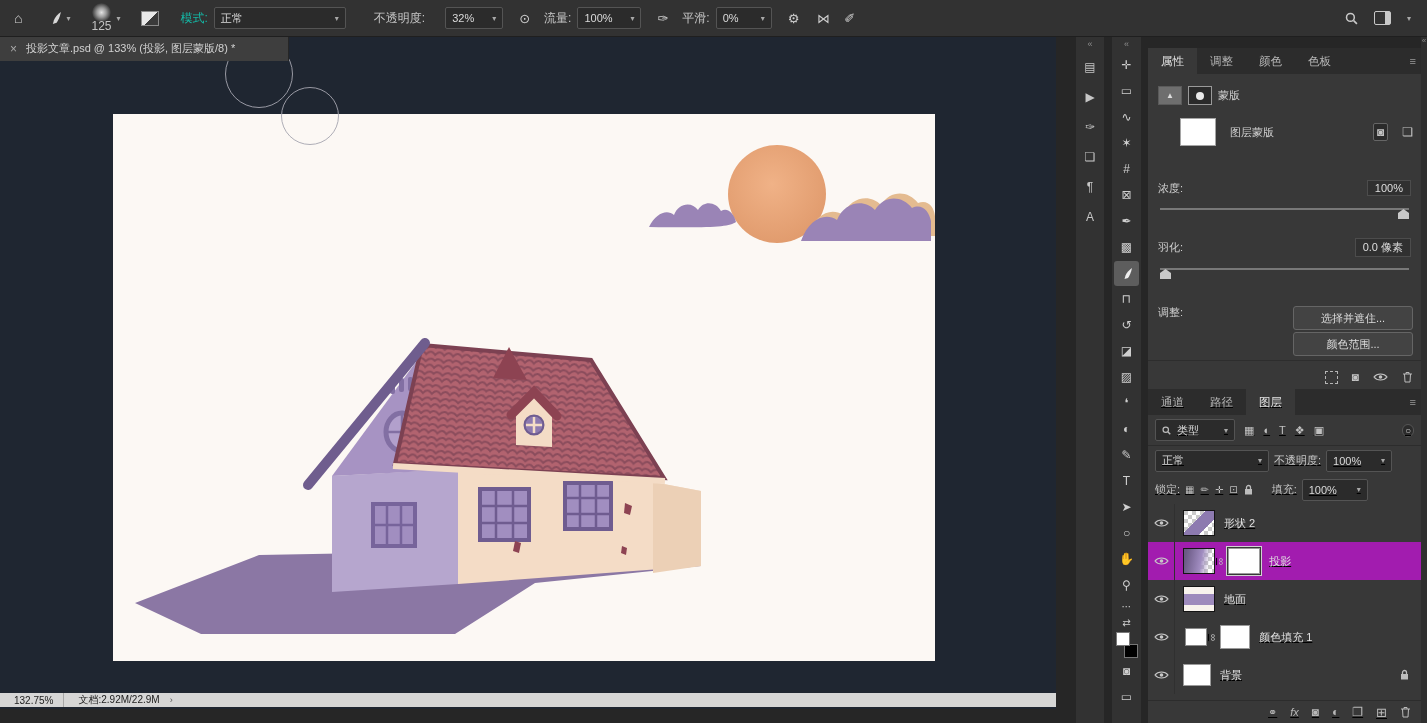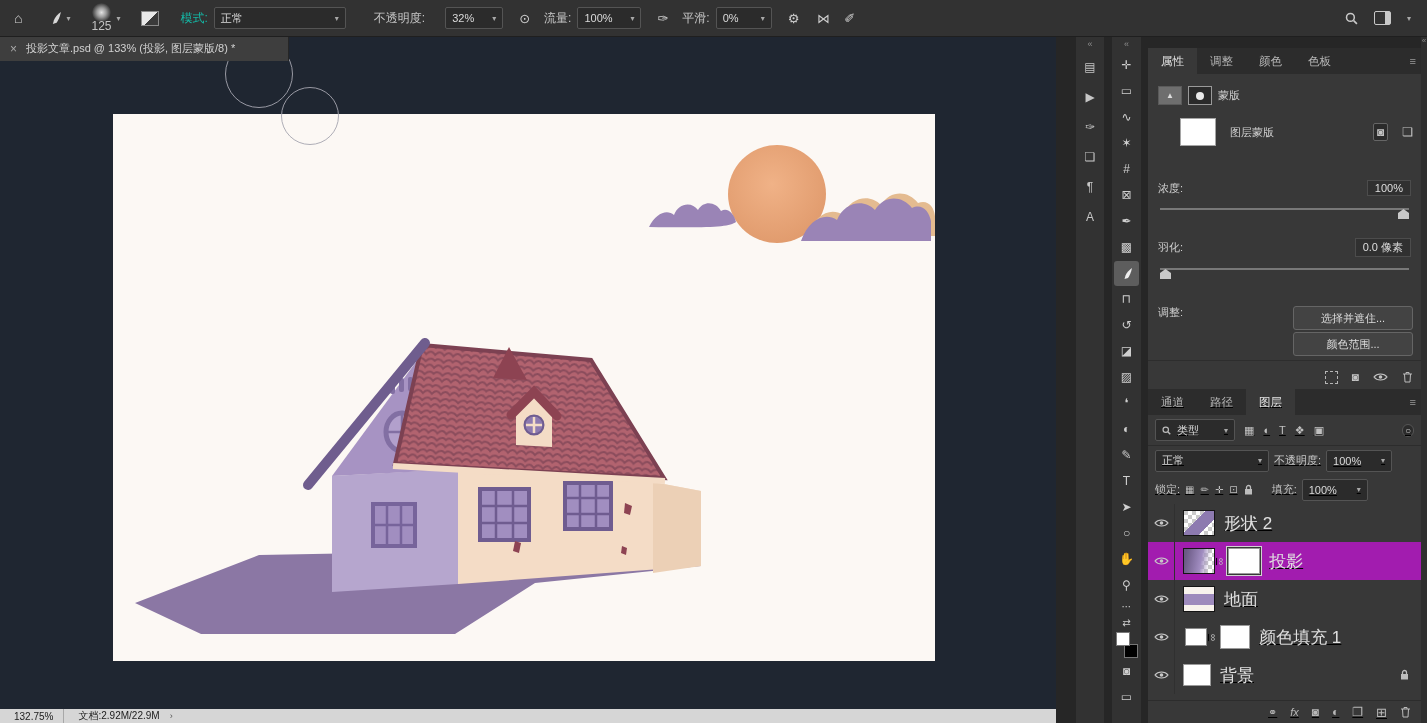--- a/index.html
+++ b/index.html
@@ -20,21 +20,21 @@
   .bwchip{width:16px;height:13px;border:1px solid #8a8a8a;background:linear-gradient(135deg,#e8e8e8 55%,#3a3a3a 55%);}
   .ws{width:15px;height:12px;border:1.5px solid #c8c8c8;border-radius:2px;position:relative;}
   .ws::after{content:'';position:absolute;right:0;top:0;bottom:0;width:5px;background:#c8c8c8;}
   
   .canvas{position:absolute;left:0;top:36px;width:1056px;height:673px;background:#1f2631;overflow:hidden;}
   .artboard{position:absolute;left:113px;top:78px;width:822px;height:547px;background:#fcf8f4;}
   .doctab{position:absolute;left:0;top:0;height:25px;width:268px;background:#3e3e3e;color:#d2d2d2;
     display:flex;align-items:center;gap:9px;padding:0 10px;font-size:11px;border-right:1px solid #262626;z-index:10;}
   .doctab .close{color:#a8a8a8;font-size:12px;}
   .cursor{position:absolute;border:1px solid rgba(165,165,175,.9);border-radius:50%;z-index:8;}
-  .statusbar{position:absolute;left:0;bottom:0;width:1056px;height:14px;background:#d6d6d6;color:#202020;
+  .statusbar{position:absolute;left:0;bottom:16px;width:1056px;height:14px;background:#d6d6d6;color:#202020;
     font-size:10px;display:flex;align-items:center;z-index:20;}
   .statusbar .zoom{padding:0 10px 0 14px;border-right:1px solid #a8a8a8;height:100%;display:flex;align-items:center;}
   .statusbar .doc{margin-left:14px;}
   .statusbar .chev{margin-left:10px;font-size:9px;color:#555;}
   
   .dock1{position:absolute;left:1076px;top:36px;width:28px;bottom:0;background:#323232;display:flex;
     flex-direction:column;align-items:center;color:#c6c6c6;}
   .tools{position:absolute;left:1112px;top:36px;width:29px;bottom:0;background:#323232;display:flex;
     flex-direction:column;align-items:center;color:#cfcfcf;}
   .striphead{height:16px;font-size:9px;color:#8d8d8d;display:flex;align-items:center;justify-content:center;width:100%;}
@@ -99,21 +99,21 @@
     linear-gradient(135deg,rgba(0,0,0,0) 40%,#8d7ab0 40%,#8d7ab0 72%,rgba(0,0,0,0) 72%),
     repeating-conic-gradient(#ffffff 0 25%,#cbcbcb 0 50%) 0 0/8px 8px;}
   .lthumb.shadowthumb{background:
     linear-gradient(100deg,#6b5a85 8%,#a08cc0 55%,rgba(0,0,0,0) 82%),
     repeating-conic-gradient(#ffffff 0 25%,#cbcbcb 0 50%) 0 0/8px 8px;}
   .lthumb.ground{background:linear-gradient(#f7f2ec 28%,#9d8abc 28%,#9d8abc 76%,#f7f2ec 76%);}
   .lthumb.white{background:#fff;border:1px solid #9a9a9a;}
   .maskthumb{width:28px;height:22px;background:#fff;border:1px solid #9a9a9a;flex:none;}
   .maskthumb.sel{width:30px;height:24px;box-shadow:0 0 0 1px #383838,0 0 0 2px #d2d2d2;}
   .chain{display:inline-block;transform:rotate(90deg);font-size:10px;color:#c0c0c0;margin:0 3px;flex:none;}
-  .lname{margin-left:9px;font-size:17px;color:#e0e0e0;white-space:nowrap;}
+  .lname{margin-left:9px;font-size:11px;color:#e0e0e0;white-space:nowrap;}
   .swatchthumb{width:20px;height:16px;background:#fff;border:1px solid #8a8a8a;margin-left:10px;flex:none;}
   .rowlock{margin-left:auto;margin-right:12px;}
   .layersfoot{height:22px;border-top:1px solid #2c2c2c;display:flex;align-items:center;justify-content:flex-end;
     gap:13px;padding-right:10px;color:#b8b8b8;font-size:12px;background:#383838;}
   .fx{font-style:italic;font-size:11px;}
   svg.eye{display:block;}
 </style>
 </head>
 <body>
 

